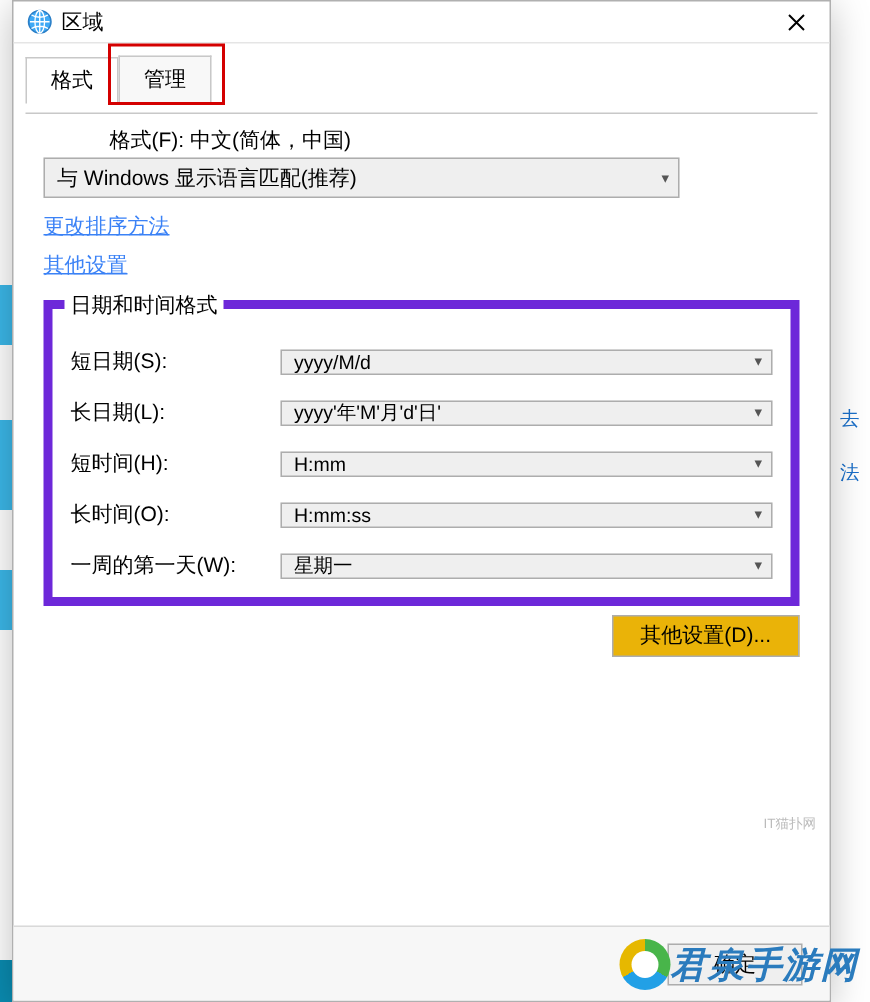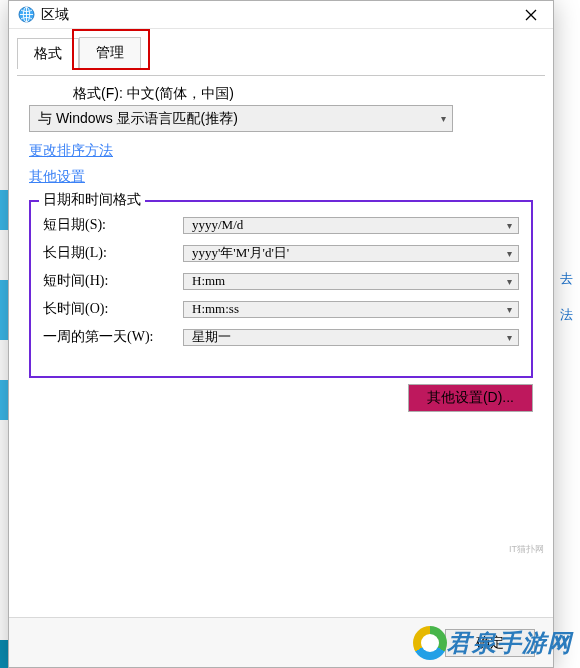--- a/index.html
+++ b/index.html
@@ -124,38 +124,37 @@
   .links { margin-top: 10px; }
   .link {
     color: #3b82f6;
     text-decoration: underline;
     font-size: 14px;
     display: inline-block;
     margin-bottom: 8px;
     cursor: pointer;
   }
   .group {
-    border: 2px solid #6d28d9;
+    border: 6px solid #6d28d9;
     margin-top: 6px;
-    padding: 10px 12px 28px 12px;
+    padding: 10px 12px 10px 12px;
     position: relative;
-    font-family: Liberation Serif, serif;
   }
   .group-title {
     position: absolute;
     top: -11px;
     left: 8px;
     background: #fff;
     padding: 0 4px;
     font-size: 14px;
   }
   .form-row {
     display: flex;
     align-items: center;
-    margin: 4px 0 10px 0;
+    margin: 16px 0 10px 0;
   }
   .form-label {
     width: 140px;
     font-size: 14px;
   }
   .form-dd {
     flex: 1;
     height: 17px;
     border: 1px solid #adadad;
     background: #efefef;
@@ -177,21 +176,21 @@
   .other-btn-row {
     display: flex;
     justify-content: flex-end;
     margin-top: 6px;
     margin-right: 0;
   }
   .btn {
     min-width: 110px;
     height: 28px;
     border: 1px solid #adadad;
-    background: #be185d;
+    background: #eab308;
     font-size: 14px;
     padding: 0 18px;
     cursor: pointer;
     display: inline-flex;
     align-items: center;
     justify-content: center;
   }
   .footer {
     height: 50px;
     border-top: 1px solid #d9d9d9;

